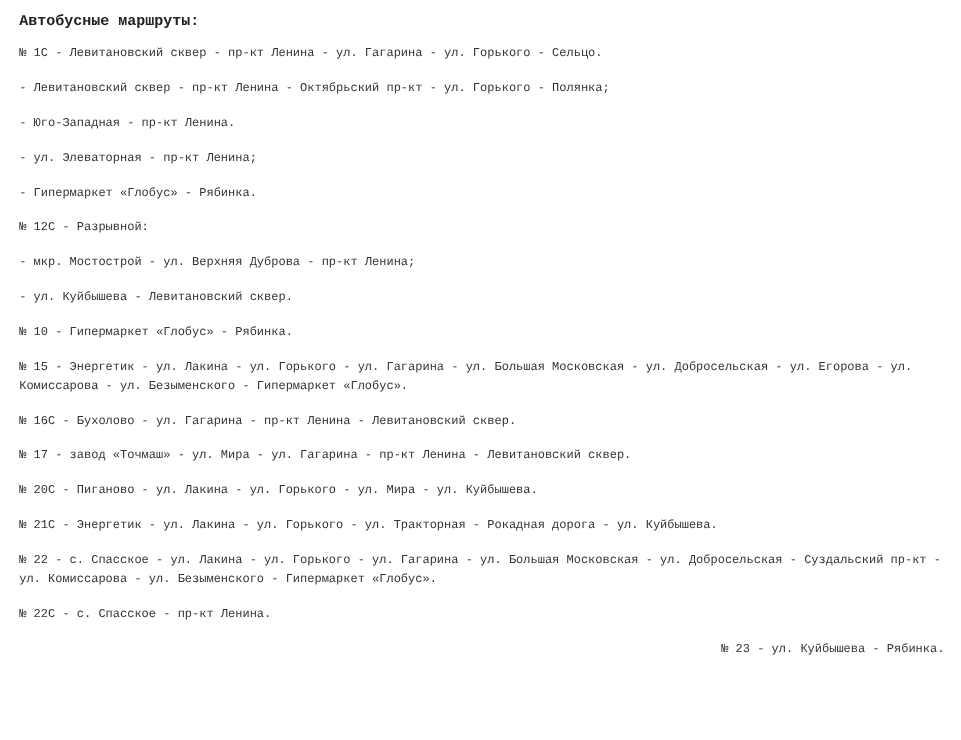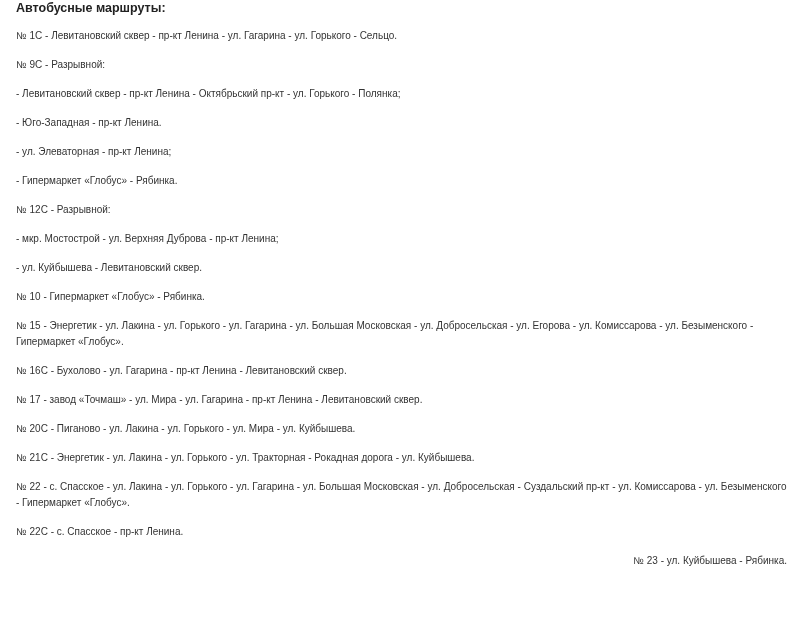--- a/index.html
+++ b/index.html
@@ -8,23 +8,24 @@
     background: #ffffff;
   }
   body {
     width: 801px;
     height: 617px;
     font-family: "Liberation Sans", sans-serif;
     color: #333333;
     overflow: hidden;
   }
   .page {
-    padding: 0 14px 0 16px;
+    padding: 10px 14px 0 16px;
     box-sizing: border-box;
     width: 801px;
+    font-family: Liberation Mono, monospace;
   }
   .doc-title {
     font-size: 12.5px;
     font-weight: bold;
     color: #222222;
     margin: 0 0 12px 0;
     line-height: 16px;
   }
   .route-line {
     font-size: 10px;
@@ -38,21 +39,20 @@
     margin-bottom: 0;
     text-align: right;
   }
 </style>
 </head>
 <body>
 
 <div class="page">
   <h1 class="doc-title">Автобусные маршруты:</h1>
   <p class="route-line">№ 1С - Левитановский сквер - пр-кт Ленина - ул. Гагарина - ул. Горького - Сельцо.</p>
-  <p class="route-line">№ 9С - Разрывной:</p>
   <p class="route-line">- Левитановский сквер - пр-кт Ленина - Октябрьский пр-кт - ул. Горького - Полянка;</p>
   <p class="route-line">- Юго-Западная - пр-кт Ленина.</p>
   <p class="route-line">- ул. Элеваторная - пр-кт Ленина;</p>
   <p class="route-line">- Гипермаркет «Глобус» - Рябинка.</p>
   <p class="route-line">№ 12С - Разрывной:</p>
   <p class="route-line">- мкр. Мостострой - ул. Верхняя Дуброва - пр-кт Ленина;</p>
   <p class="route-line">- ул. Куйбышева - Левитановский сквер.</p>
   <p class="route-line">№ 10 - Гипермаркет «Глобус» - Рябинка.</p>
   <p class="route-line">№ 15 - Энергетик - ул. Лакина - ул. Горького - ул. Гагарина - ул. Большая Московская - ул. Добросельская - ул. Егорова - ул. Комиссарова - ул. Безыменского - Гипермаркет «Глобус».</p>
   <p class="route-line">№ 16С - Бухолово - ул. Гагарина - пр-кт Ленина - Левитановский сквер.</p>

